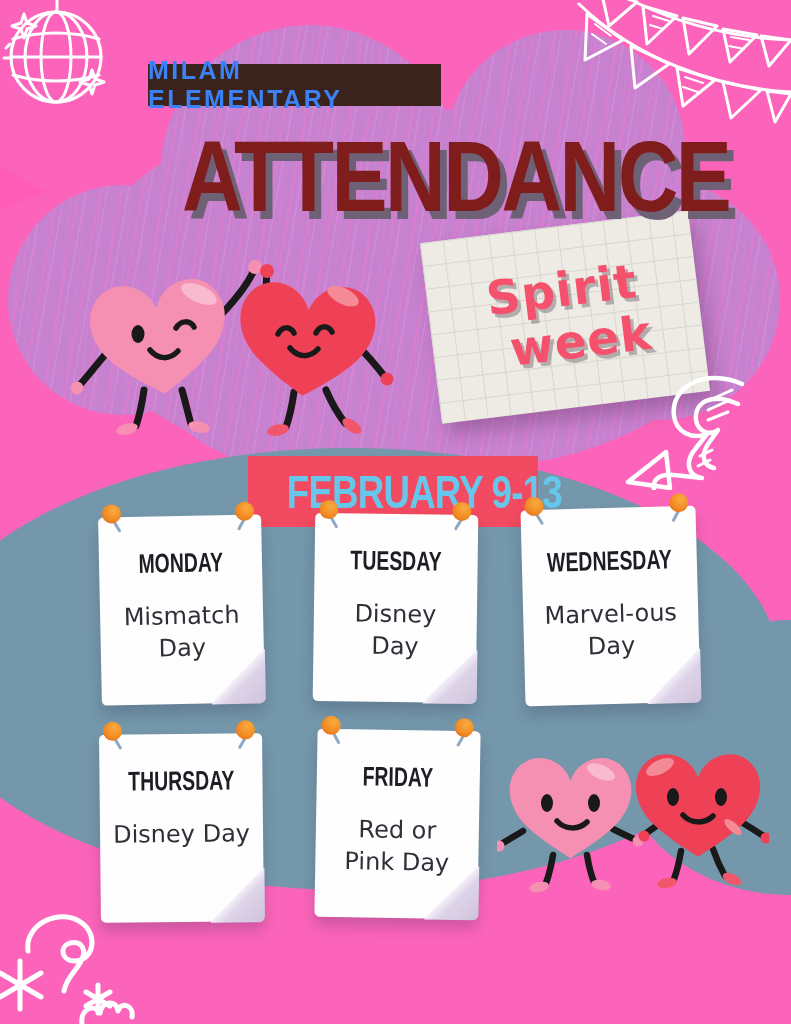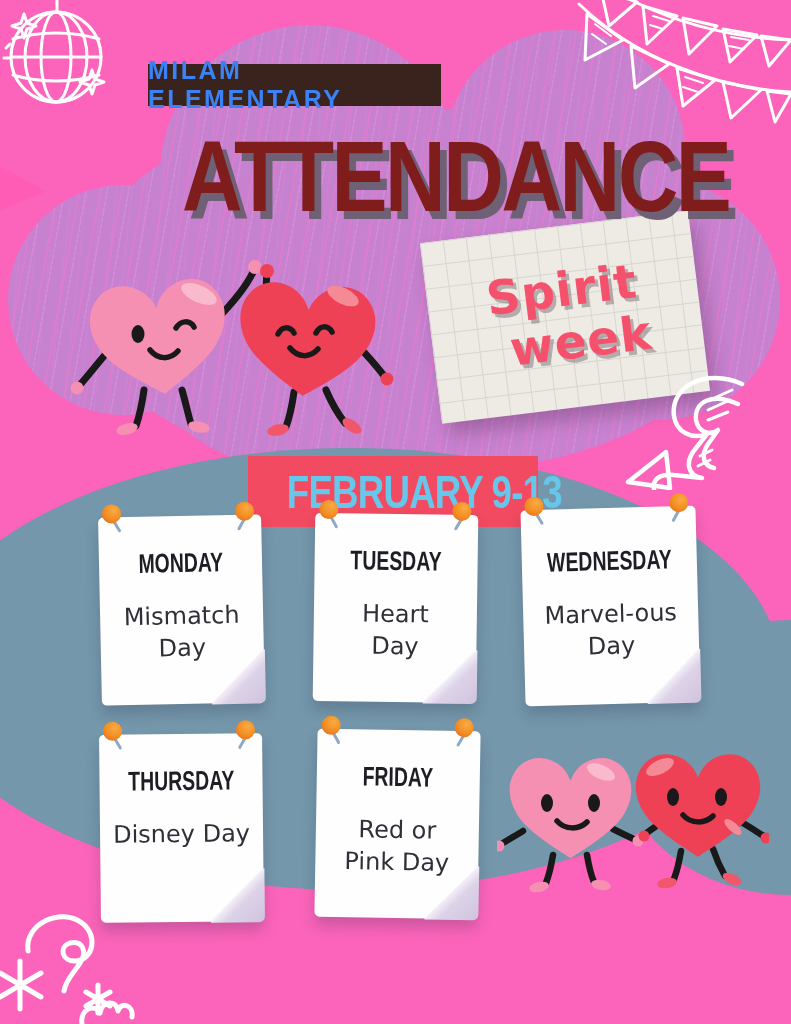--- a/index.html
+++ b/index.html
@@ -249,21 +249,21 @@
     <div class="pin pin-left">
         <div class="needle"></div>
         <div class="ball"></div>
       </div>
     <div class="pin pin-right">
         <div class="needle"></div>
         <div class="ball"></div>
       </div>
     <div class="note-title">TUESDAY</div>
     <div class="note-act">
-      <span>Heart</span>
+      <span>Disney</span>
       <span>Day</span>
     </div>
   </div>
 
   <div class="note n-wed">
     <div class="pin pin-left">
         <div class="needle"></div>
         <div class="ball"></div>
       </div>
     <div class="pin pin-right">

